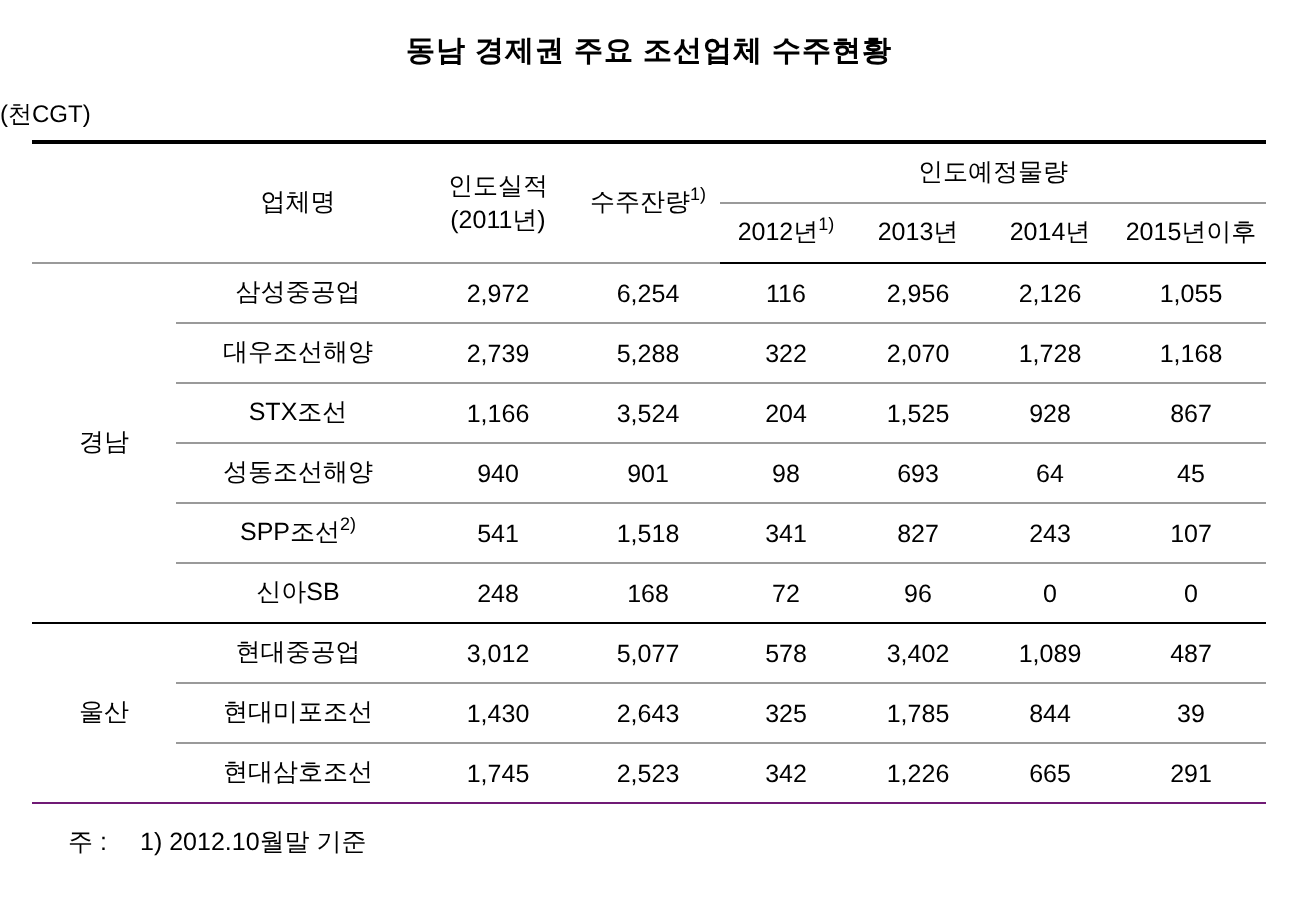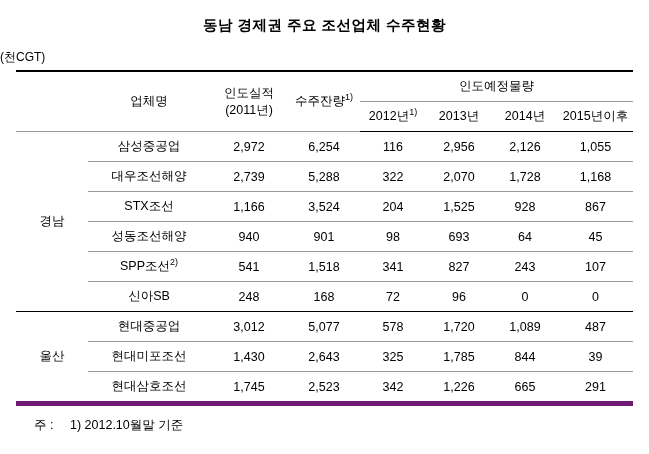--- a/index.html
+++ b/index.html
@@ -42,21 +42,21 @@
   table.data th, table.data td {
     font-size: 12.5px;
     font-weight: normal;
     padding: 0;
     text-align: center;
     vertical-align: middle;
     height: 29px;
   }
   
   .t-top { border-top: 2px solid #000; }
-  .t-bot { border-bottom: 5px solid #701a75; }
+  .t-bot { border-bottom: 1px solid #701a75; }
   .t-head-bot { border-bottom: 1.6px solid #000; }
   .hline { border-bottom: 1px solid #9a9a9a; }
   .thick-line { border-bottom: 1.4px solid #000; }
 
   .hdr-name { }
   .sup {
     font-size: 9px;
     vertical-align: super;
   }
   td.company {
@@ -197,21 +197,21 @@
         <td class="num thick-line">0</td>
         <td class="num thick-line">0</td>
       </tr>
 
       <tr>
         <td rowspan="3" class="region-cell t-bot">울산</td>
         <td class="company hline">현대중공업</td>
         <td class="num hline">3,012</td>
         <td class="num hline">5,077</td>
         <td class="num hline">578</td>
-        <td class="num hline">1,720</td>
+        <td class="num hline">3,402</td>
         <td class="num hline">1,089</td>
         <td class="num hline">487</td>
       </tr>
       <tr>
         <td class="company hline">현대미포조선</td>
         <td class="num hline">1,430</td>
         <td class="num hline">2,643</td>
         <td class="num hline">325</td>
         <td class="num hline">1,785</td>
         <td class="num hline">844</td>

